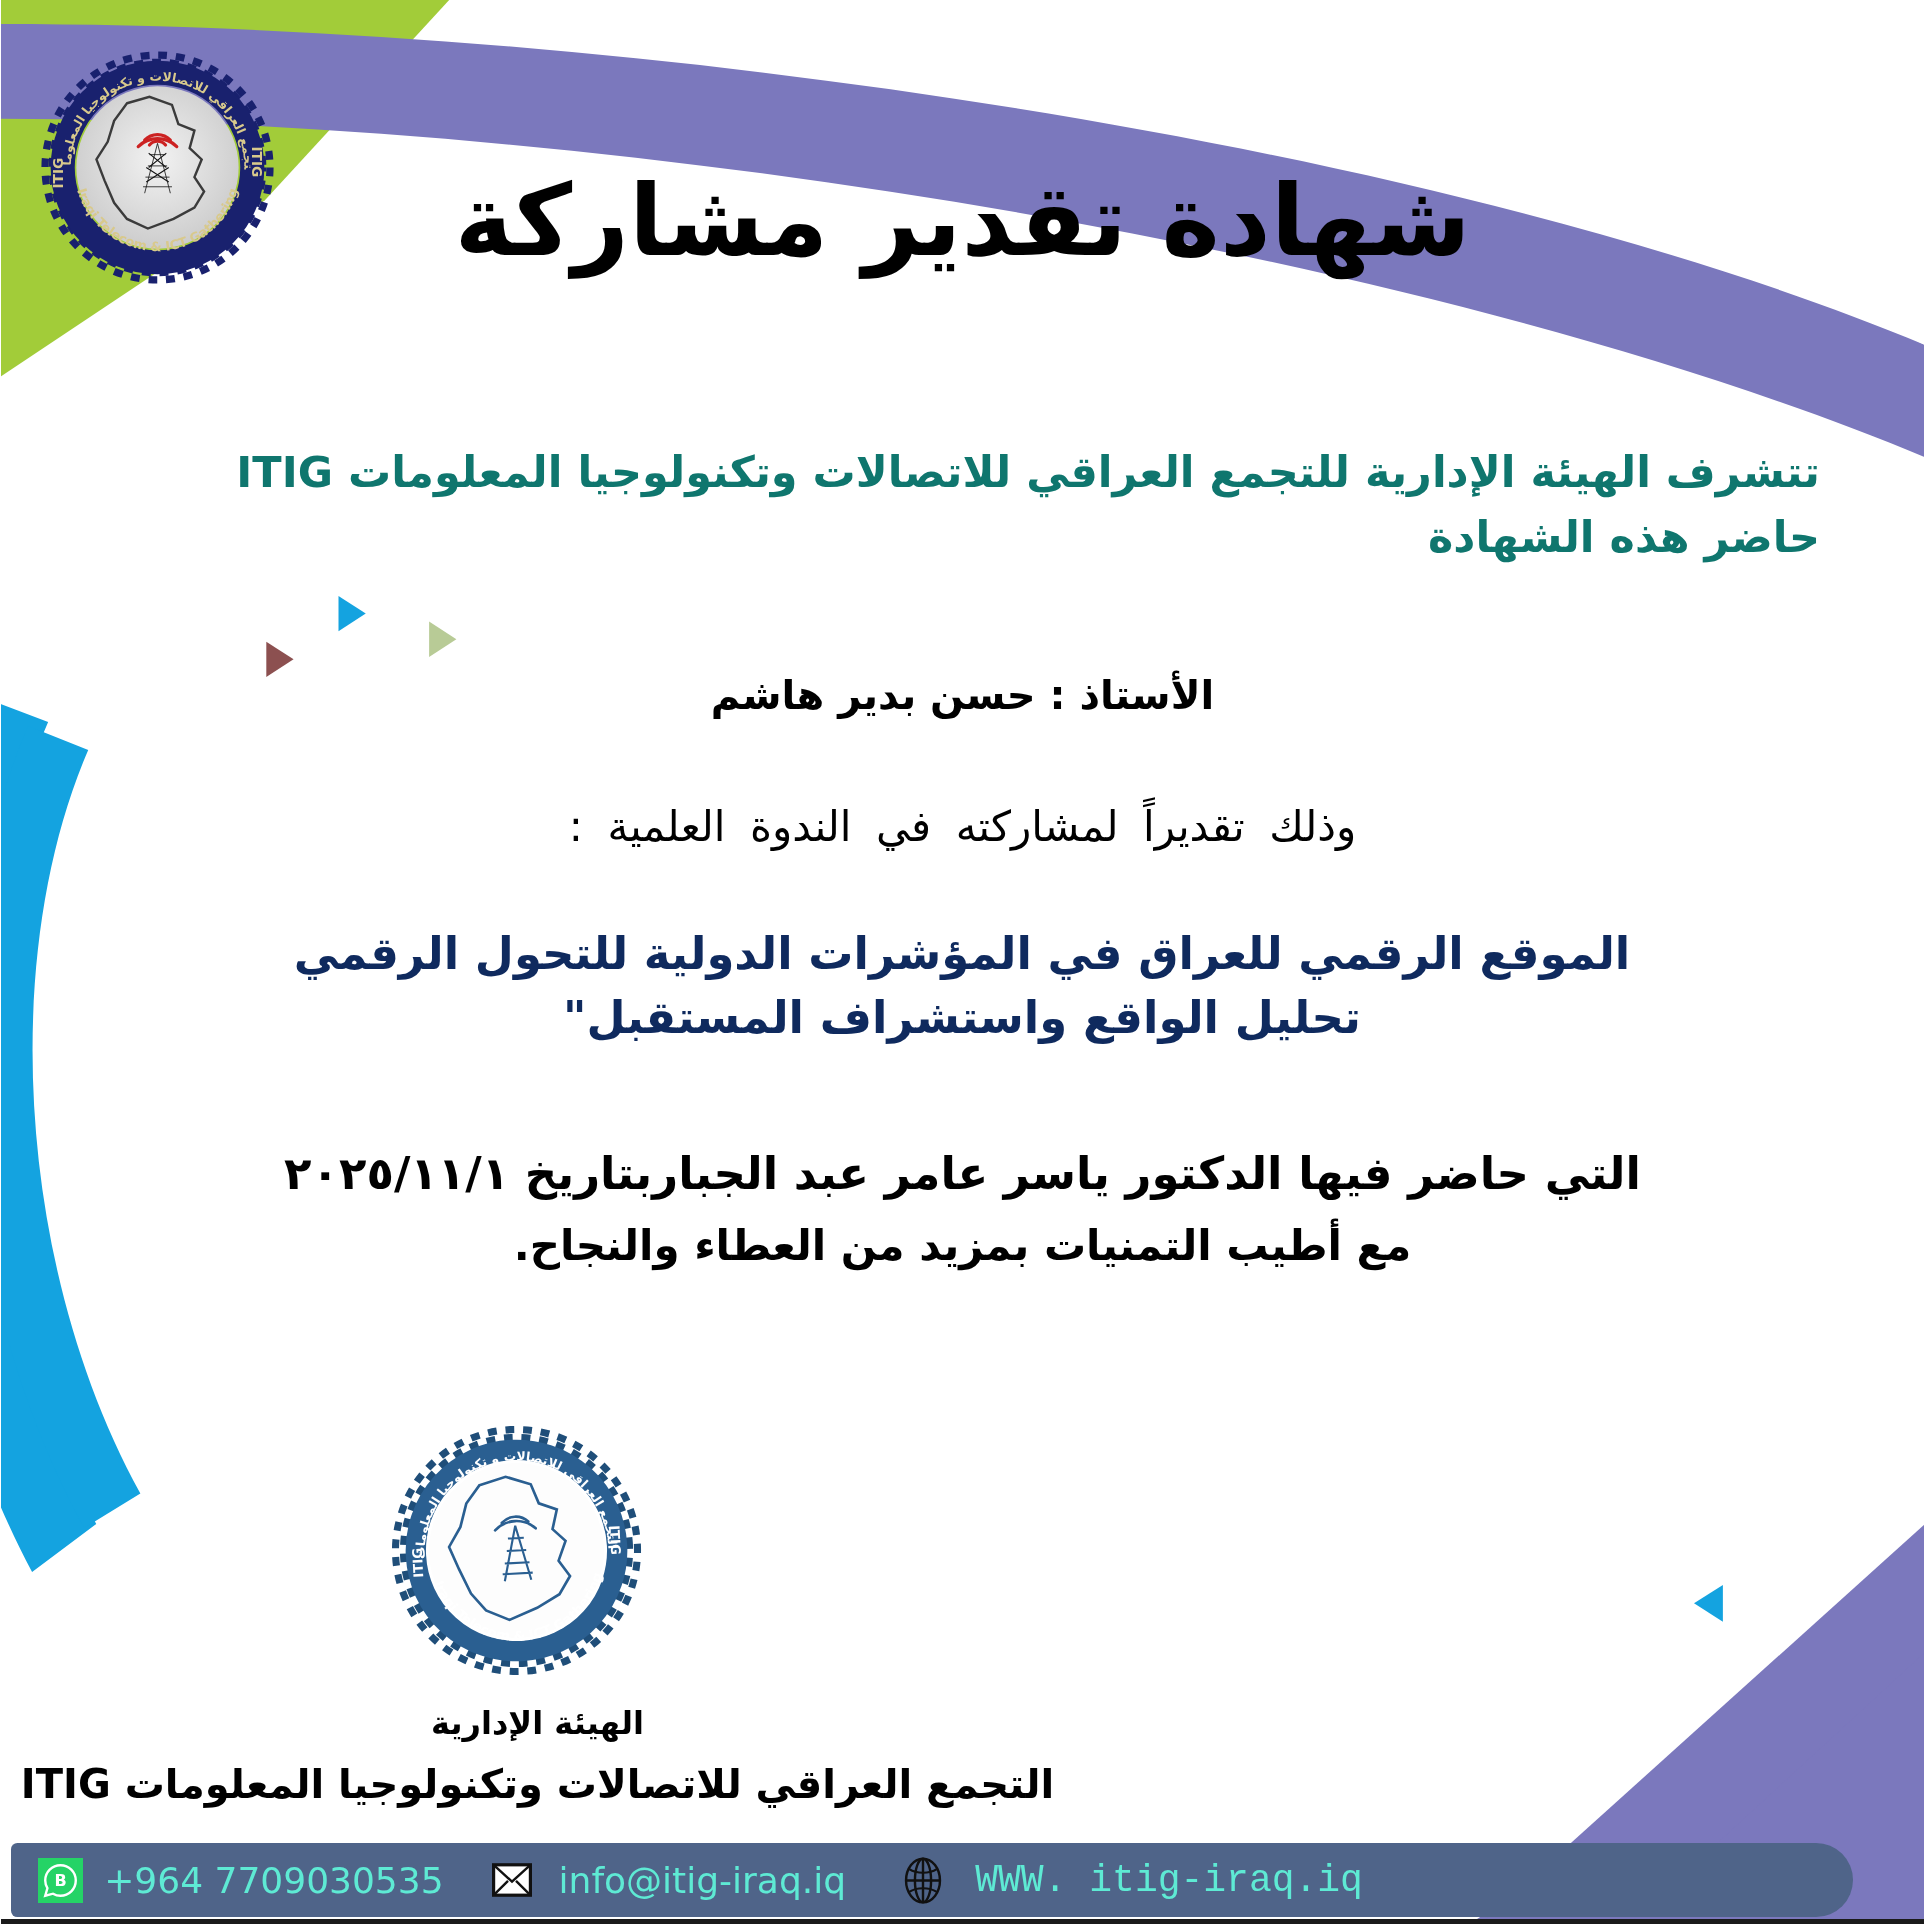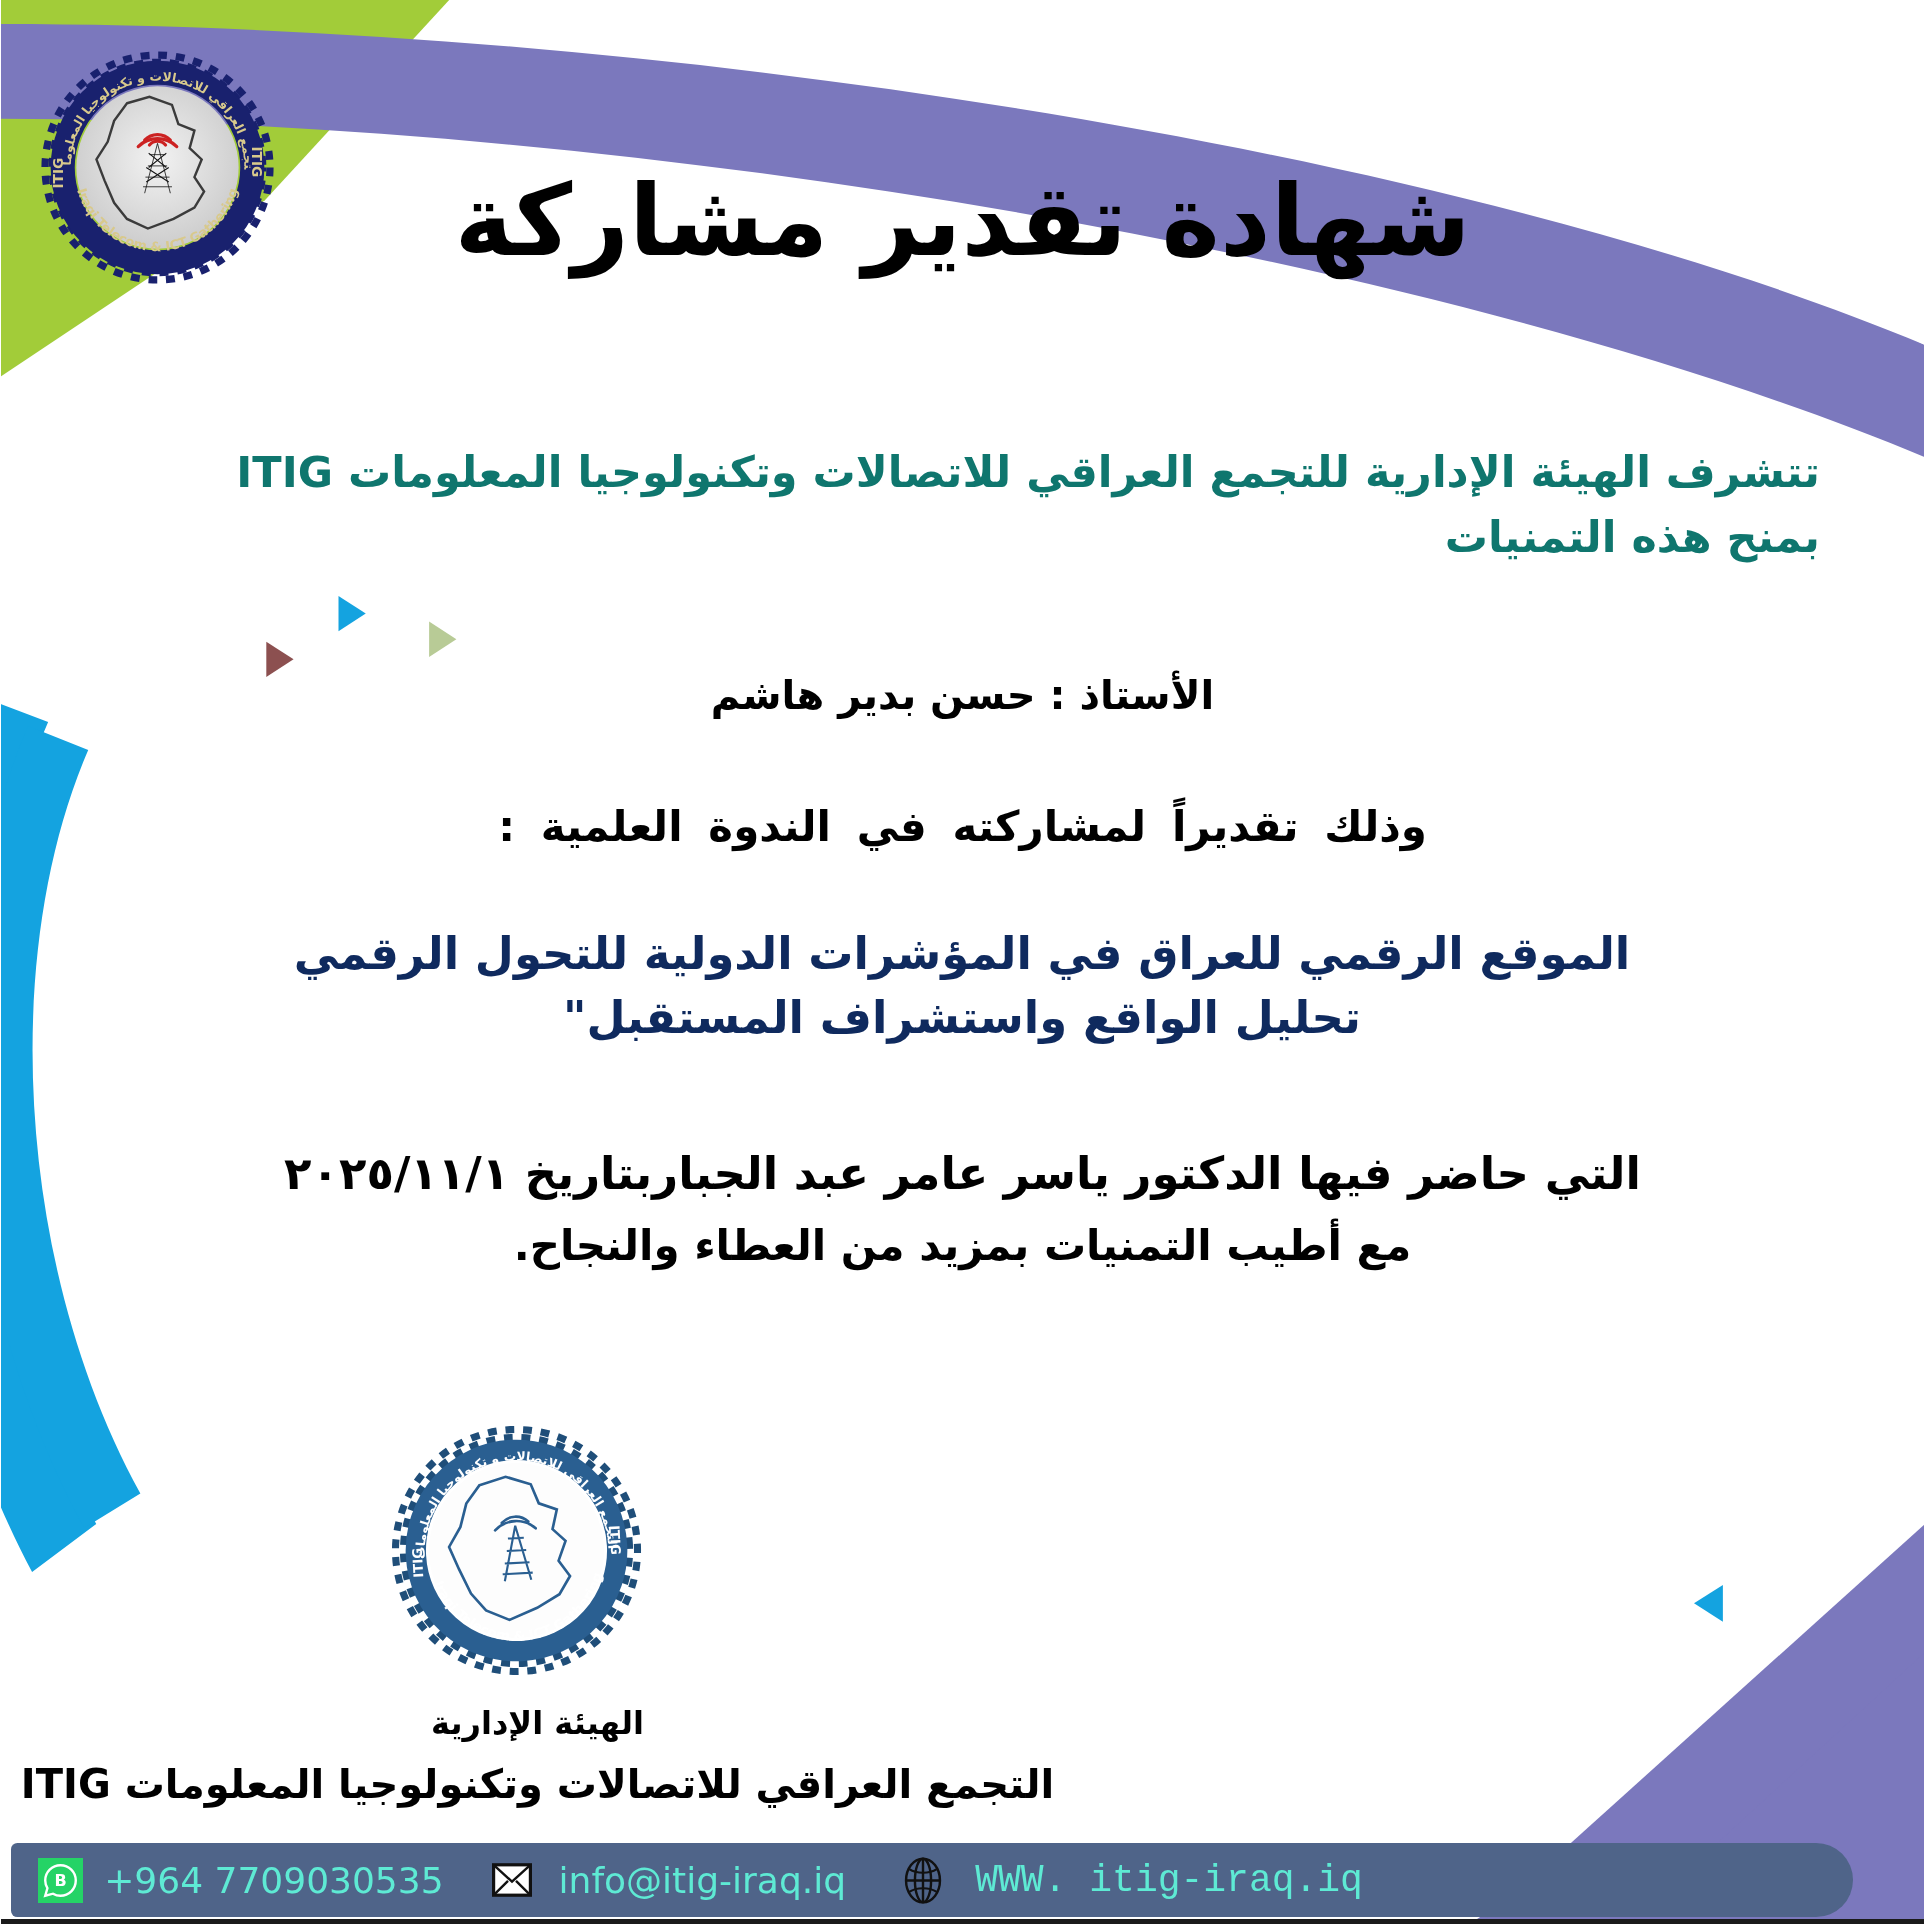--- a/index.html
+++ b/index.html
@@ -44,21 +44,21 @@
     position:absolute;top:440px;left:104px;width:1716px;
     font-size:43px;font-weight:bold;color:#0f766e;line-height:1.5;
     text-align:right;
   }
   .recipient{
     position:absolute;top:672px;left:0;width:1925px;
     font-size:40px;font-weight:bold;color:#000000;text-align:center;
   }
   .reason{
     position:absolute;top:802px;left:0;width:1925px;
-    font-size:42px;font-weight:bold;color:#000000;text-align:center;
+    font-size:42px;font-weight:normal;color:#000000;text-align:center;
     word-spacing:11.2px;
   }
   .seminar{
     position:absolute;top:922px;left:112px;width:1700px;
     font-size:45px;font-weight:bold;color:#0f2a5e;text-align:center;
     line-height:1.42;
   }
   .lecturer{
     position:absolute;top:1147px;left:48px;width:1829px;
     font-size:45px;font-weight:bold;color:#000000;text-align:center;
@@ -206,21 +206,21 @@
       <text x="257" y="144" font-size="15" font-weight="bold" fill="#ffffff" font-family="DejaVu Sans, sans-serif" transform="rotate(90 257 144)" text-anchor="middle">ITIG</text>
     </g>
   </svg>
 
   <div class="content">
 
     <div class="cert-title">شهادة تقدير مشاركة</div>
 
     <div class="intro">
       <div>تتشرف الهيئة الإدارية للتجمع العراقي للاتصالات وتكنولوجيا المعلومات ITIG</div>
-      <div>بمنح هذه التمنيات</div>
+      <div>حاضر هذه الشهادة</div>
     </div>
 
     <div class="recipient">الأستاذ : حسن بدير هاشم</div>
 
     <div class="reason">وذلك تقديراً لمشاركته في الندوة العلمية :</div>
 
     <div class="seminar">
       <div>الموقع الرقمي للعراق في المؤشرات الدولية للتحول الرقمي</div>
       <div>تحليل الواقع واستشراف المستقبل"</div>
     </div>

